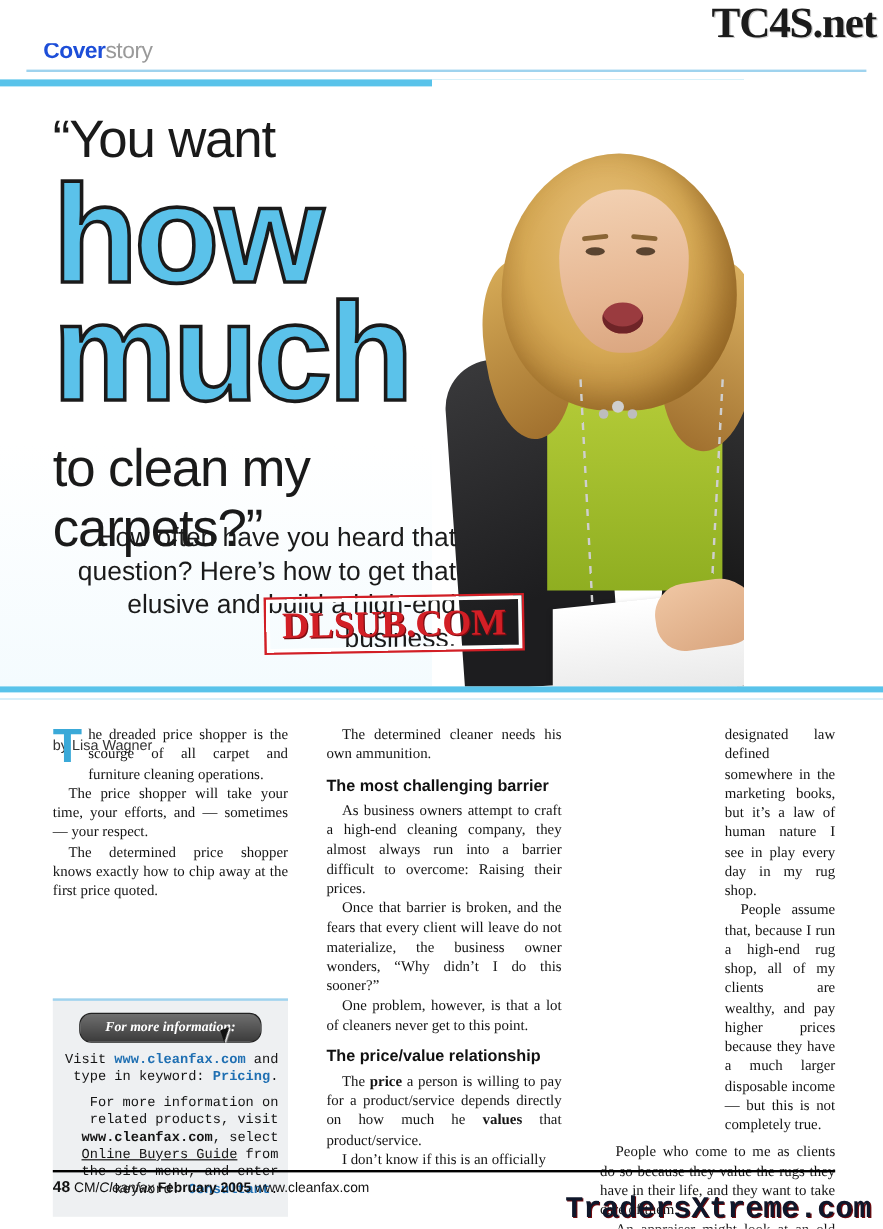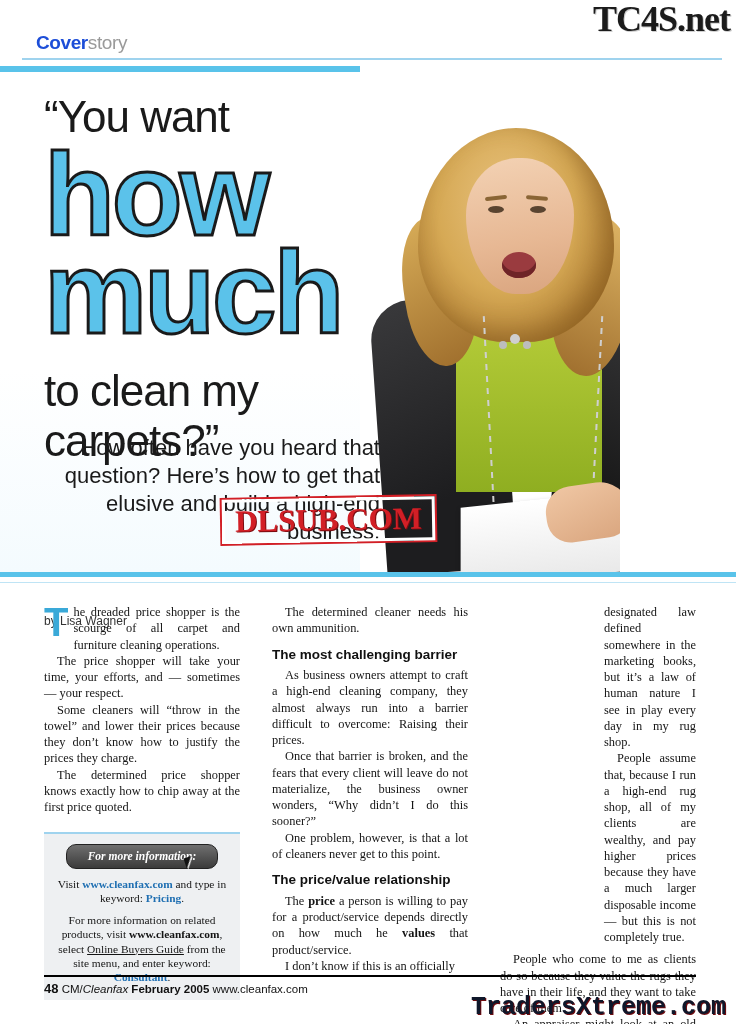--- a/index.html
+++ b/index.html
@@ -390,26 +390,26 @@
     position: absolute;
     left: 118px; top: 12px;
     width: 0; height: 0;
     border-left: 8px solid #111;
     border-bottom: 11px solid transparent;
     transform: rotate(-18deg);
     filter: drop-shadow(1px 1px 0 #fff);
   }
   .infobox p {
     margin: 0 8px 7px 8px;
-    font-family: Liberation Serif, serif;
+    font-family: Liberation Mono, monospace;
     font-size: 11.4px;
     line-height: 1.26;
     text-indent: 0;
     color: #141414;
-    text-align: center;
+    text-align: right;
   }
   .infobox .blue { color: #1f6fb2; font-weight: bold; }
   .infobox .u { text-decoration: underline; }
   .col.c3 .after-photo { margin-top: 6px; }
 
   
   .footer {
     position: absolute;
     left: 44px;
     top: 975px;
@@ -490,21 +490,20 @@
 <div class="art-divider"></div>
 <div class="art-divider-thin"></div>
 
 <div class="byline">by  Lisa Wagner</div>
 
 <div class="cols">
 
   <div class="col c1">
     <p class="noindent"><span class="dropcap">T</span><span>he dreaded price shopper is the scourge of all carpet and furniture cleaning operations.</span></p>
     <p>The price shopper will take your time, your efforts, and — sometimes — your respect.</p>
-    <p>Some cleaners will “throw in the towel” and lower their prices because they don’t know how to justify the prices they charge.</p>
     <p>The determined price shopper knows exactly how to chip away at the first price quoted.</p>
 
     <div class="infobox">
       <div class="btn">
         <span>For more information:</span>
         <span class="cursor"></span>
       </div>
       <p><span>Visit </span><b class="blue">www.cleanfax.com</b><span> and type in keyword: </span><b class="blue">Pricing</b><span>.</span></p>
       <p><span>For more information on related products, visit </span><b>www.cleanfax.com</b><span>, select </span><span class="u">Online Buyers Guide</span><span> from the site menu, and enter keyword: </span><b class="blue">Consultant</b><span>.</span></p>
     </div>

